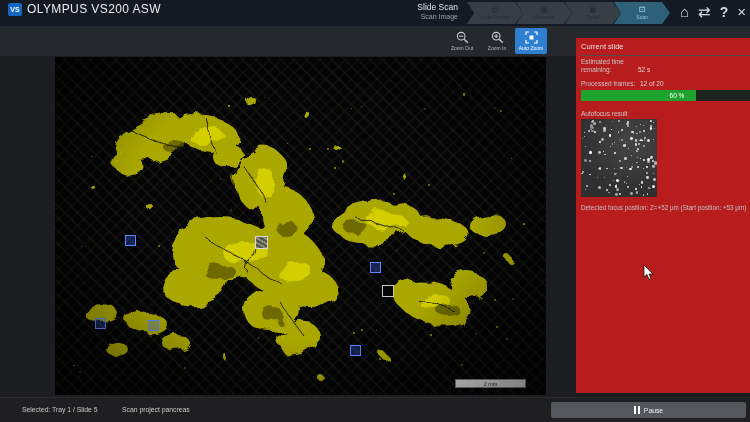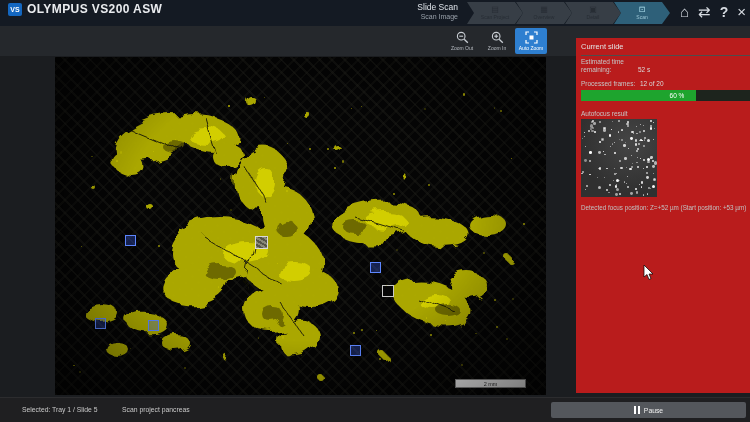--- a/index.html
+++ b/index.html
@@ -7,21 +7,21 @@
               font-family:"Liberation Sans", sans-serif; }
   #app { position:relative; width:750px; height:422px; background:#1b1d20; }
 
   
   #titlebar { position:absolute; left:0; top:0; width:750px; height:26px;
               background:#141a23; display:flex; align-items:flex-start; }
   #logo { position:absolute; left:8px; top:3px; width:14px; height:13px; background:#1467c0;
           border-radius:2px; color:#fff; font-size:7px; font-weight:bold; text-align:center;
           line-height:13px; }
   #apptitle { position:absolute; left:27px; top:2px; color:#e9ebee; font-size:12px;
-              font-weight:bold; letter-spacing:.4px; white-space:nowrap; }
+              font-weight:normal; letter-spacing:.4px; white-space:nowrap; }
   #modeblock { position:absolute; right:292px; top:2px; text-align:right; }
   #mode1 { color:#dde2e8; font-size:8.5px; }
   #mode2 { color:#98a0a9; font-size:7px; margin-top:1px; }
   #steps { position:absolute; left:467px; top:2px; height:22px; display:flex; }
   .step { width:56px; height:22px; margin-right:-7px; background:#373e46;
           clip-path:polygon(0 0, calc(100% - 8px) 0, 100% 50%, calc(100% - 8px) 100%, 0 100%, 7px 50%);
           display:flex; flex-direction:column; align-items:center; justify-content:center; }
   .step .sicon { font-size:8px; line-height:8px; color:#272d34; }
   .step .slabel { font-size:5px; line-height:6px; color:#272d34; white-space:nowrap; }
   .step.active { background:#2e6079; }

